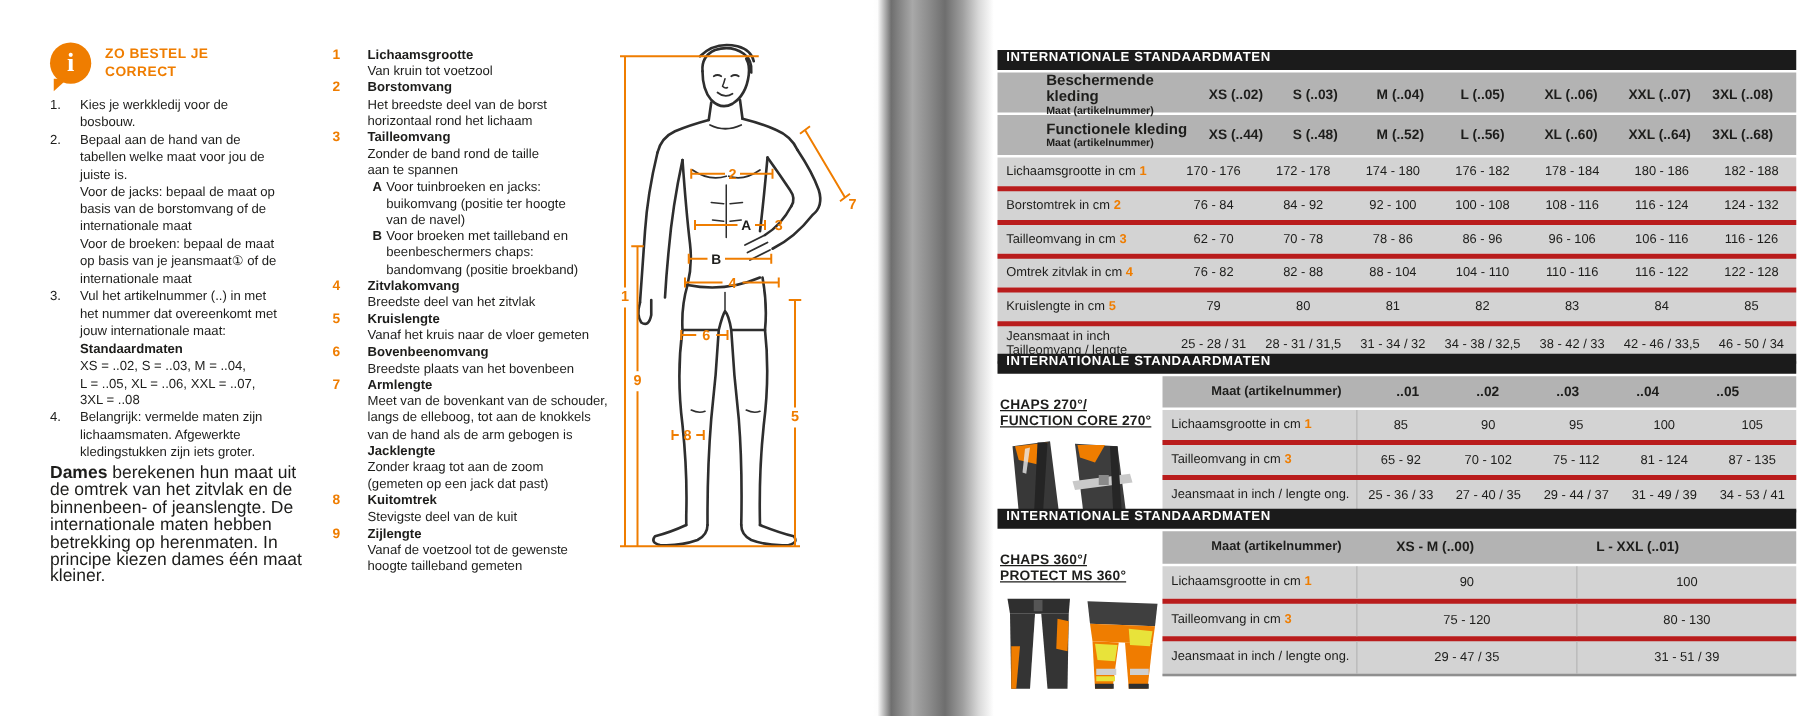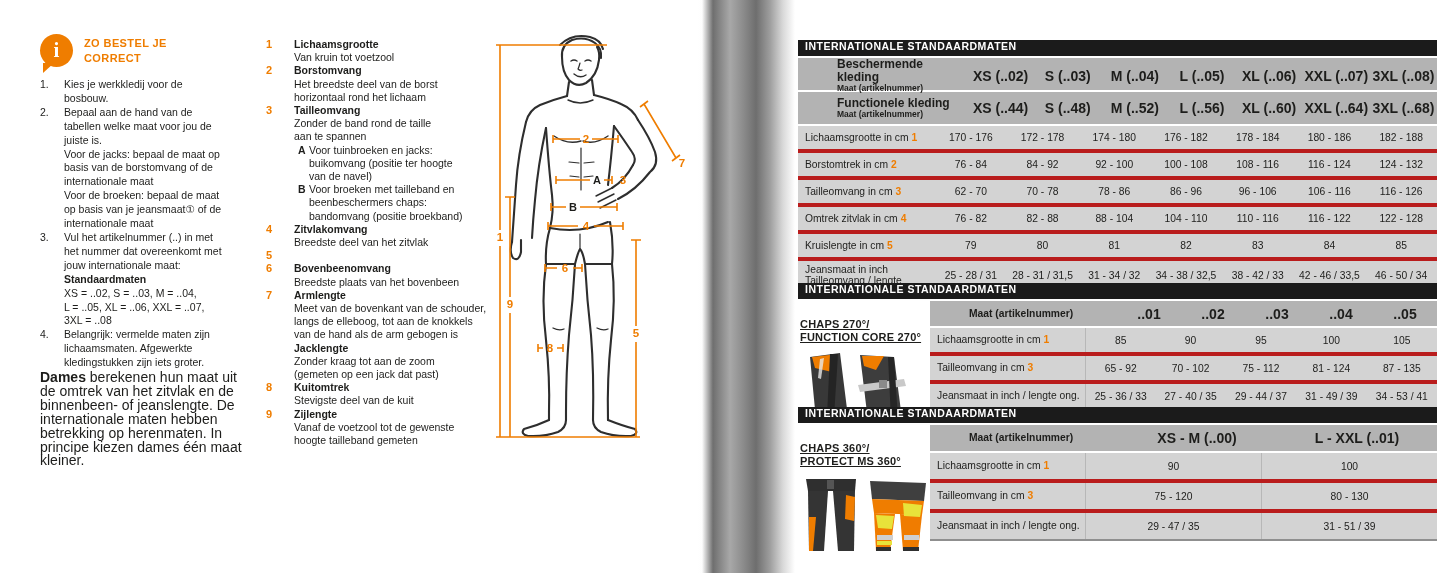--- a/index.html
+++ b/index.html
@@ -47,21 +47,21 @@
         padding-left:7px;margin-bottom:2px;}
   .band-label{font-size:10.5px;font-weight:700;letter-spacing:.5px;}
   .grid7{display:grid;grid-template-columns:137px repeat(7,1fr);align-items:center;}
   .grid5{display:grid;grid-template-columns:155px repeat(5,1fr);align-items:center;}
   .grid2{display:grid;grid-template-columns:155px repeat(2,1fr);align-items:center;}
   .hrow{background:#b3b3b3;margin-bottom:2px;padding-left:32px;}
   .t1 .hrow{height:32px;}
   .hlabel{padding-left:7px;}
   .hl-main{font-size:12px;font-weight:700;line-height:12.5px;}
   .hl-sub{font-size:8.5px;font-weight:700;}
-  .hcell{text-align:center;font-weight:700;font-size:14px;}
+  .hcell{font-weight:700;font-size:11px;}
   .drow{background:#d3d3d3;}
   .t1 .drow{height:23px;}
   .t1 .drow.tall{height:28px;}
   .drow + .drow{border-top:4px solid #b91c1c;}
   .rows .drow:last-child, .pgrid .drow:last-child{border-bottom:2px solid #8f8f8f;}
   .rlabel{padding-left:7px;font-size:10.3px;line-height:11.5px;}
   .onum{color:#ef7d00;font-weight:700;margin-left:3px;}
   .dcell{text-align:center;font-size:10.3px;}
   .prod{position:absolute;left:2px;top:35px;width:132px;text-decoration:underline;}
   .prod-title{font-size:11px;font-weight:700;line-height:12.5px;letter-spacing:.2px;}
@@ -169,20 +169,24 @@
         </div>
         <div class="def">
           <div class="def-num">4</div>
           <div class="def-body">
             <div class="pre"><span class="b">Zitvlakomvang</span><span>
 Breedste deel van het zitvlak</span></div>
           </div>
         </div>
         <div class="def">
           <div class="def-num">5</div>
+          <div class="def-body">
+            <div class="pre"><span class="b">Kruislengte</span><span>
+Vanaf het kruis naar de vloer gemeten</span></div>
+          </div>
         </div>
         <div class="def">
           <div class="def-num">6</div>
           <div class="def-body">
             <div class="pre"><span class="b">Bovenbeenomvang</span><span>
 Breedste plaats van het bovenbeen</span></div>
           </div>
         </div>
         <div class="def">
           <div class="def-num">7</div>

